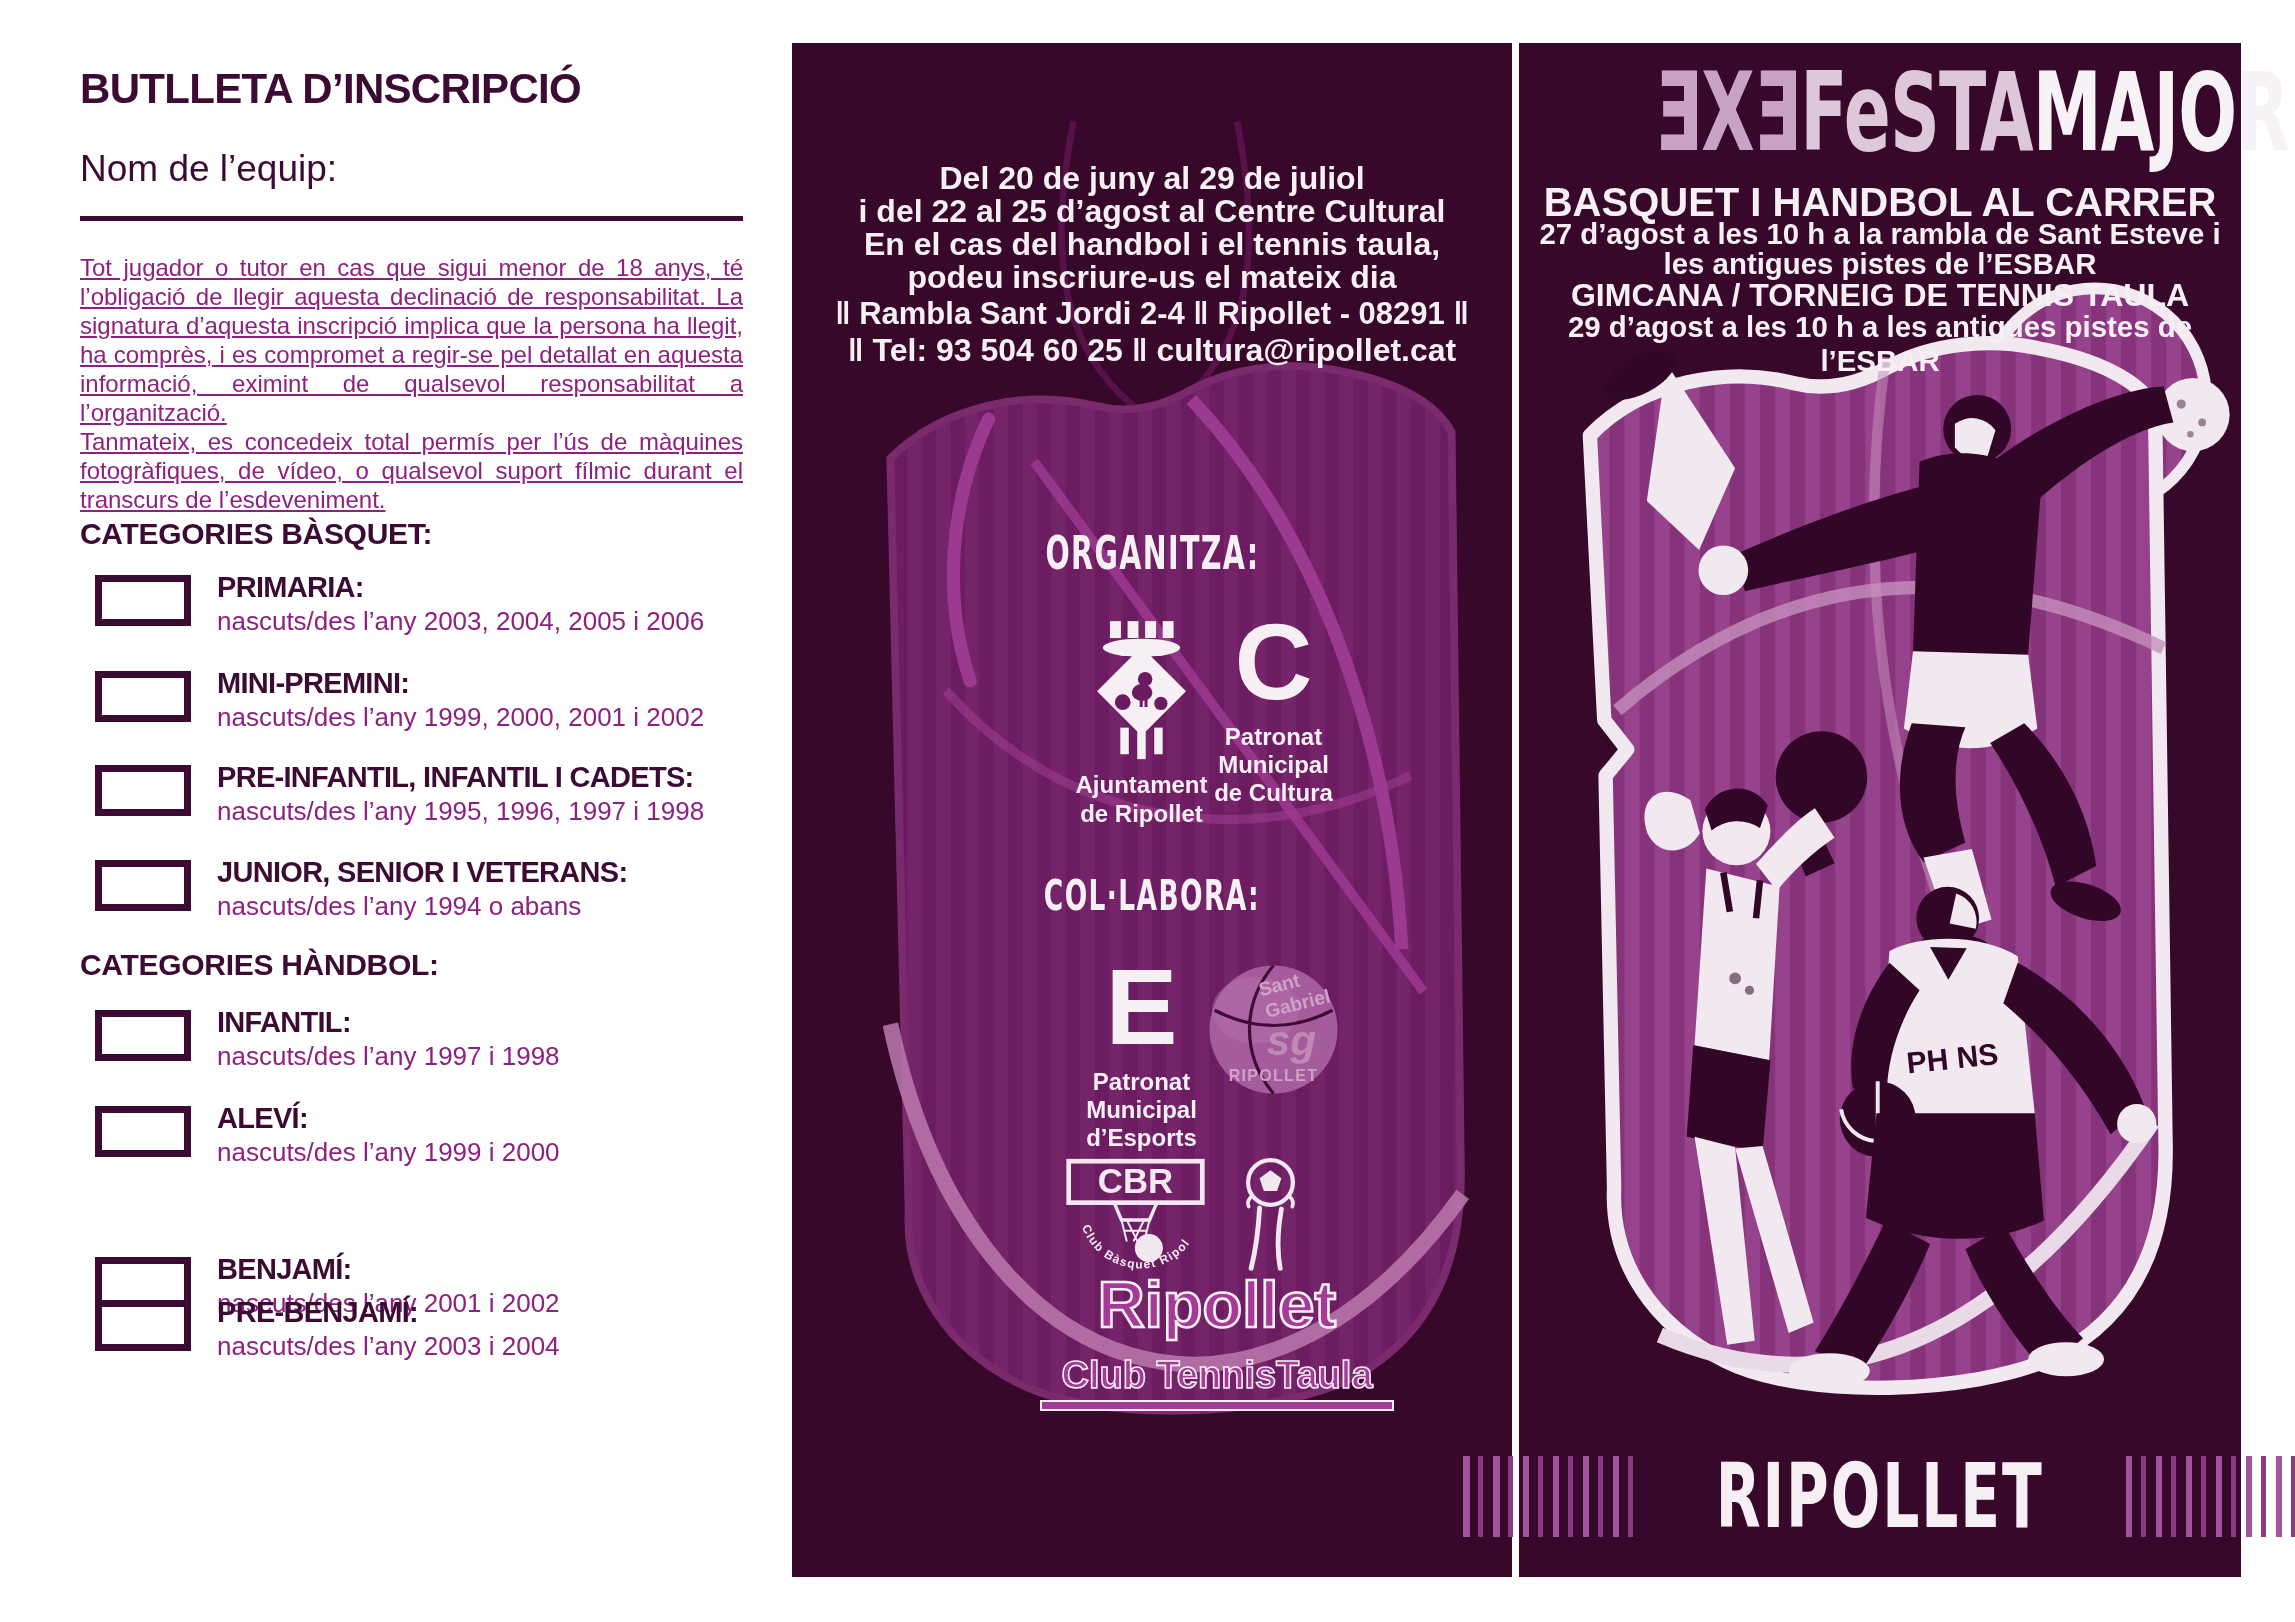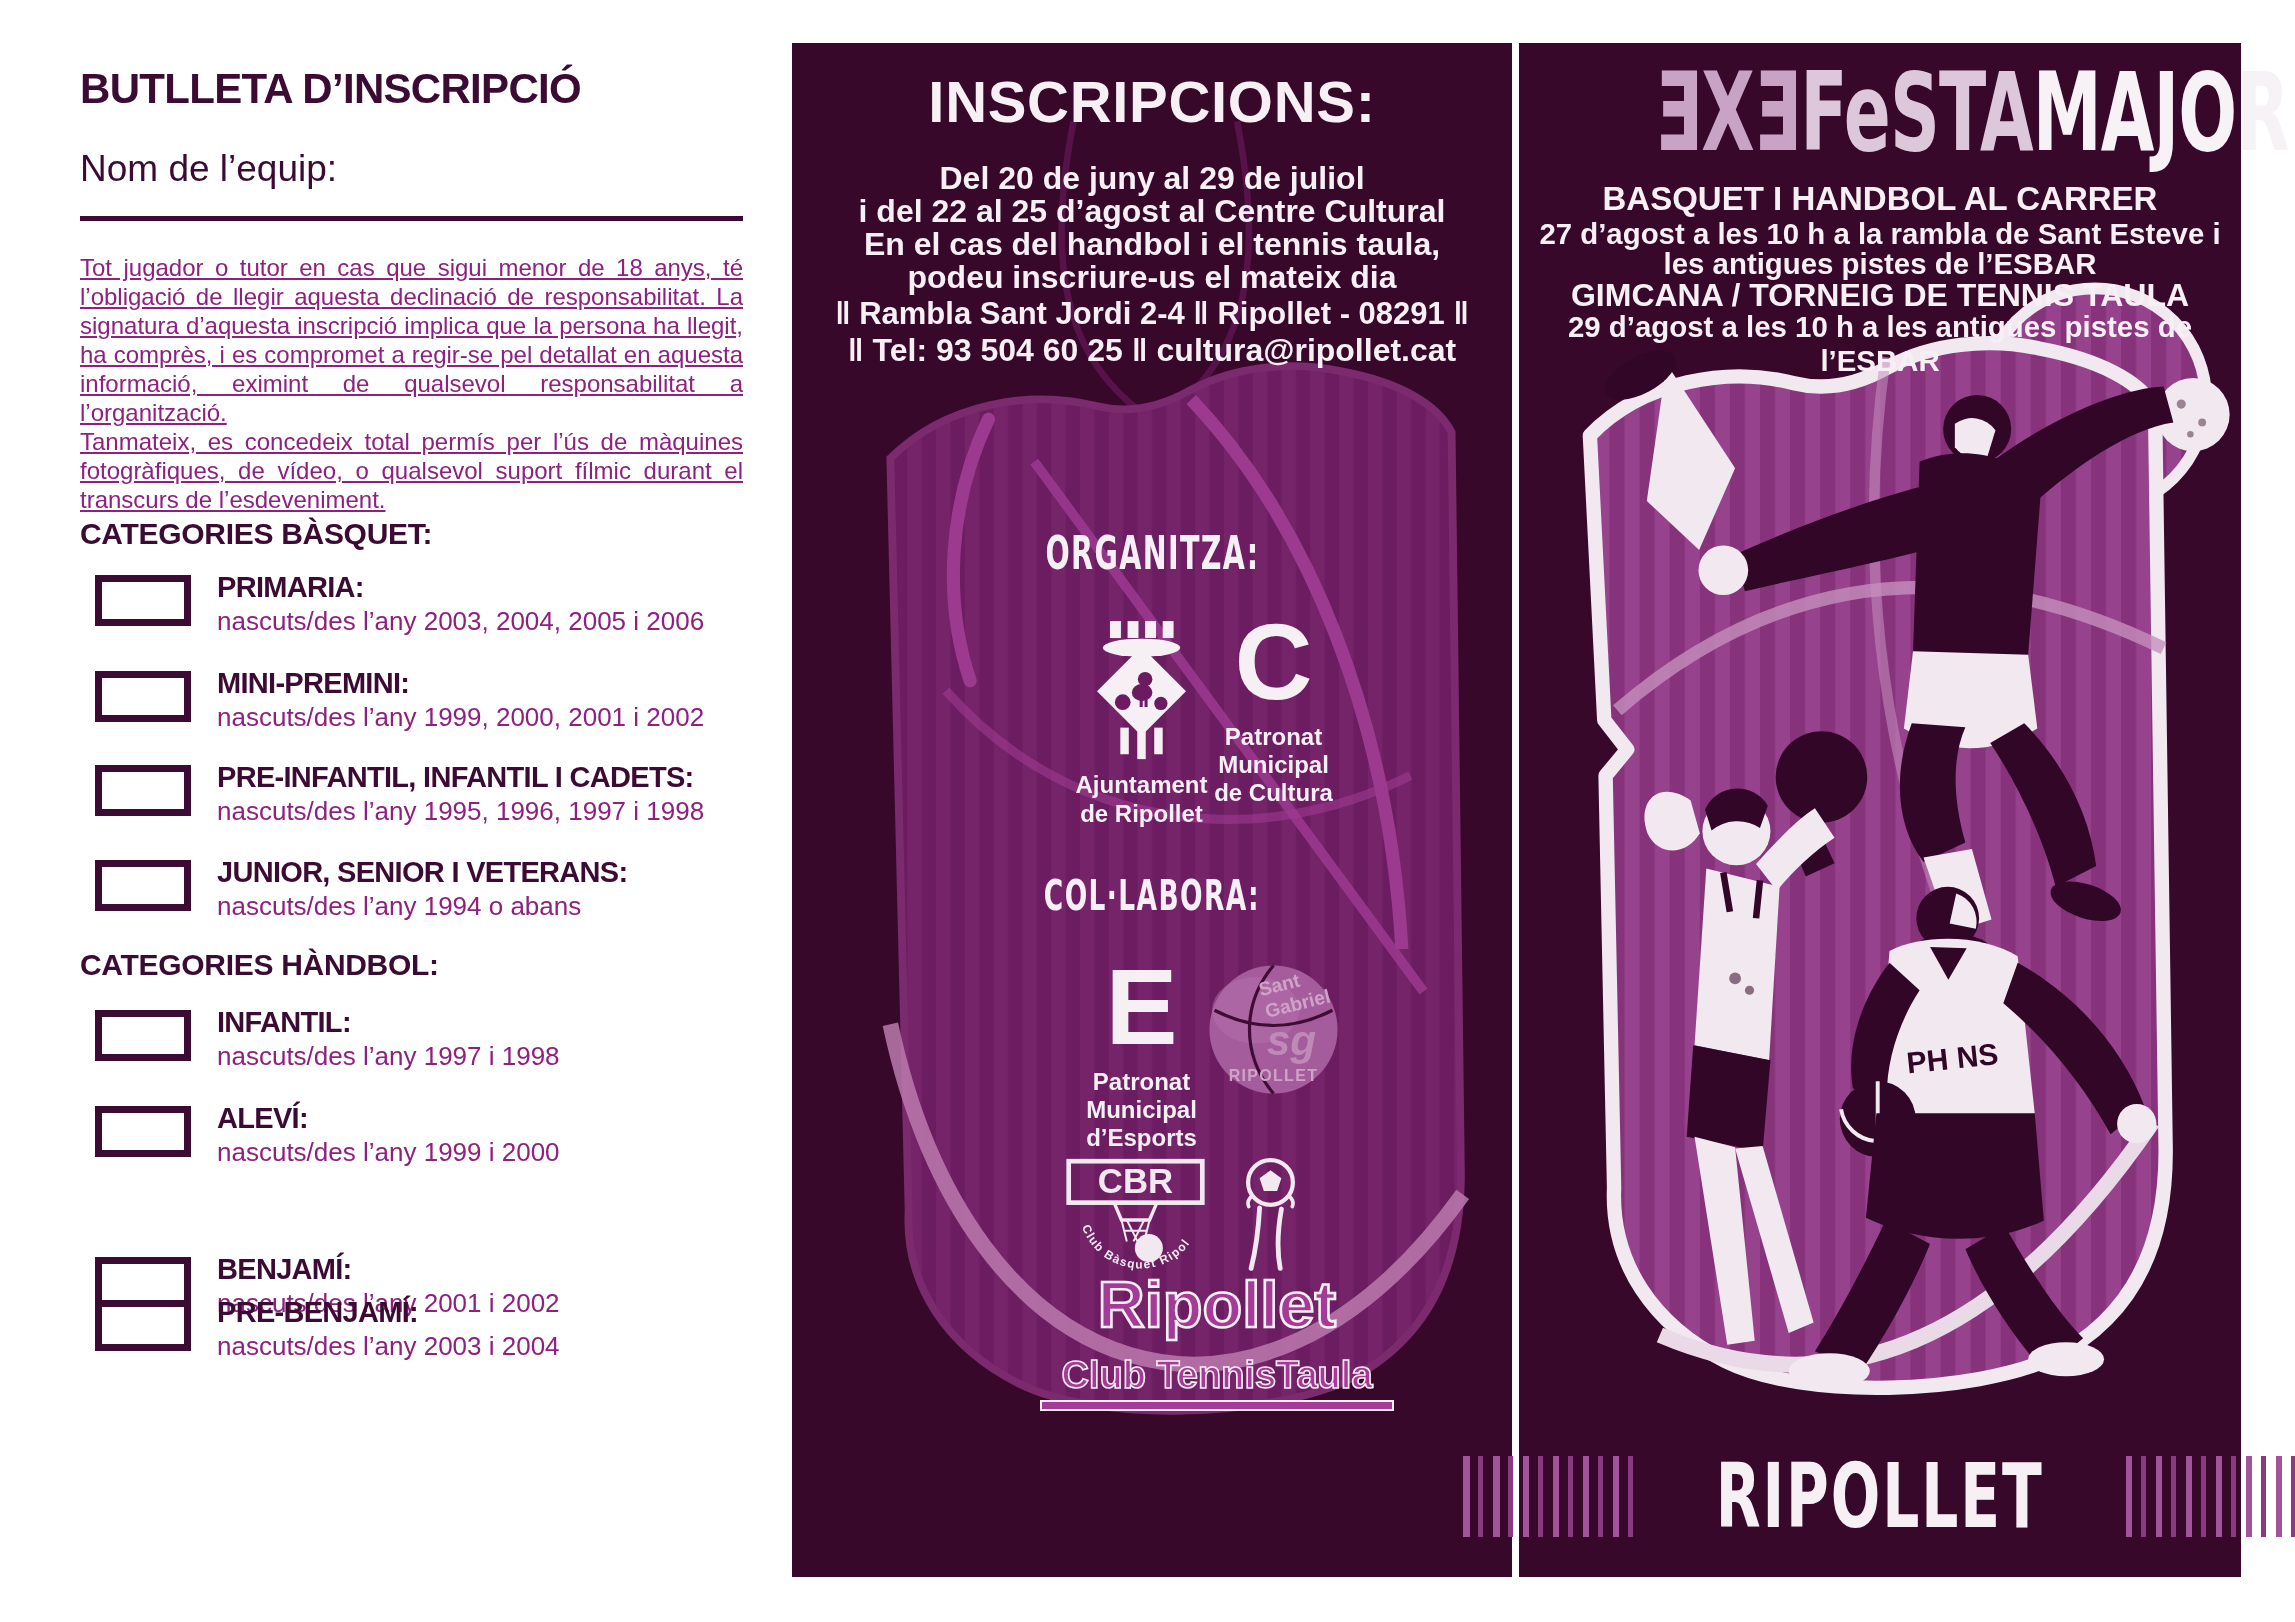--- a/index.html
+++ b/index.html
@@ -42,21 +42,21 @@
   .tennis-sub{font-size:38px;font-weight:800;color:#a43c97;-webkit-text-stroke:1.6px #f6f0f5;margin-top:19px;}
   .tennis-bar{height:6.5px;background:#a43c97;border:2px solid #f6f0f5;margin:3.9px 26px 0 26px;}
 
   
   .r-center{position:absolute;left:0;width:100%;text-align:center;color:#f6f0f5;}
   .r-title{top:11.8px;font-size:99px;white-space:nowrap;}
   .r-title .stencil{letter-spacing:-1.3px;transform:scale(0.7,1.1);}
   .t-3x3{color:#c9a3c6;}
   .t-festa{color:#ddc7db;}
   .t-major{color:#f7f2f6;}
-  .r-sub1{top:137px;font-size:33px;font-weight:800;text-align:center;}
+  .r-sub1{top:137px;font-size:40px;font-weight:800;text-align:center;}
   .r-l1{top:174px;font-size:29.4px;font-weight:700;}
   .r-l2{top:204px;font-size:29.4px;font-weight:700;}
   .r-sub2{top:234px;font-size:32px;font-weight:800;}
   .r-l3{top:267px;font-size:29.4px;font-weight:700;}
   .r-footer{top:1406px;display:flex;align-items:center;justify-content:center;gap:18.3px;}
   .r-footer .stencil{font-size:81px;transform:scale(0.72,1.1);letter-spacing:2.6px;}
   .bars{width:171px;height:81px;flex:none;
         background:repeating-linear-gradient(90deg,#a1549a 0 6.5px,transparent 6.5px 15px,#8a3a81 15px 20px,transparent 20px 30px);}
 </style>
 </head>
@@ -150,21 +150,20 @@
       <path d="M150,635 C235,550 365,530 465,555 C525,570 575,550 610,530 C675,495 760,485 840,502
                C925,518 985,550 1008,595 L1022,1715 C1026,1875 968,1985 848,2045 C728,2100 468,2110 348,2050
                C238,1995 172,1900 178,1785 Z" fill="url(#mstr)" stroke="#7c2a6e" stroke-width="12"></path>
       <path d="M300,575 C240,700 230,850 272,975" stroke="#9c3a90" stroke-width="20" fill="none" stroke-linecap="round"></path>
       <path d="M370,640 L965,1450" stroke="#9c3a90" stroke-width="15" fill="none" opacity="0.85"></path>
       <path d="M610,545 C790,735 912,1035 932,1385" stroke="#9c3a90" stroke-width="20" fill="none"></path>
       <path d="M235,990 C420,1200 705,1240 945,1120" stroke="#9c3a90" stroke-width="14" fill="none" opacity="0.6"></path>
       <path d="M150,1500 C270,2060 710,2200 1025,1760" stroke="#bb79ae" stroke-width="24" fill="none" opacity="0.85"></path>
     </svg>
 
-    <div class="m-center m-heading">INSCRIPCIONS:</div>
     <div class="m-center m-lines">
       <div>Del 20 de juny al 29 de juliol</div>
       <div>i del 22 al 25 d’agost al Centre Cultural</div>
       <div>En el cas del handbol i el tennis taula,</div>
       <div>podeu inscriure-us el mateix dia</div>
     </div>
     <div class="m-center m-address">‖ Rambla Sant Jordi 2-4 ‖ Ripollet - 08291 ‖</div>
     <div class="m-center m-contact">‖ Tel: 93 504 60 25 ‖ cultura@ripollet.cat</div>
 
     <div class="m-center m-organitza">

